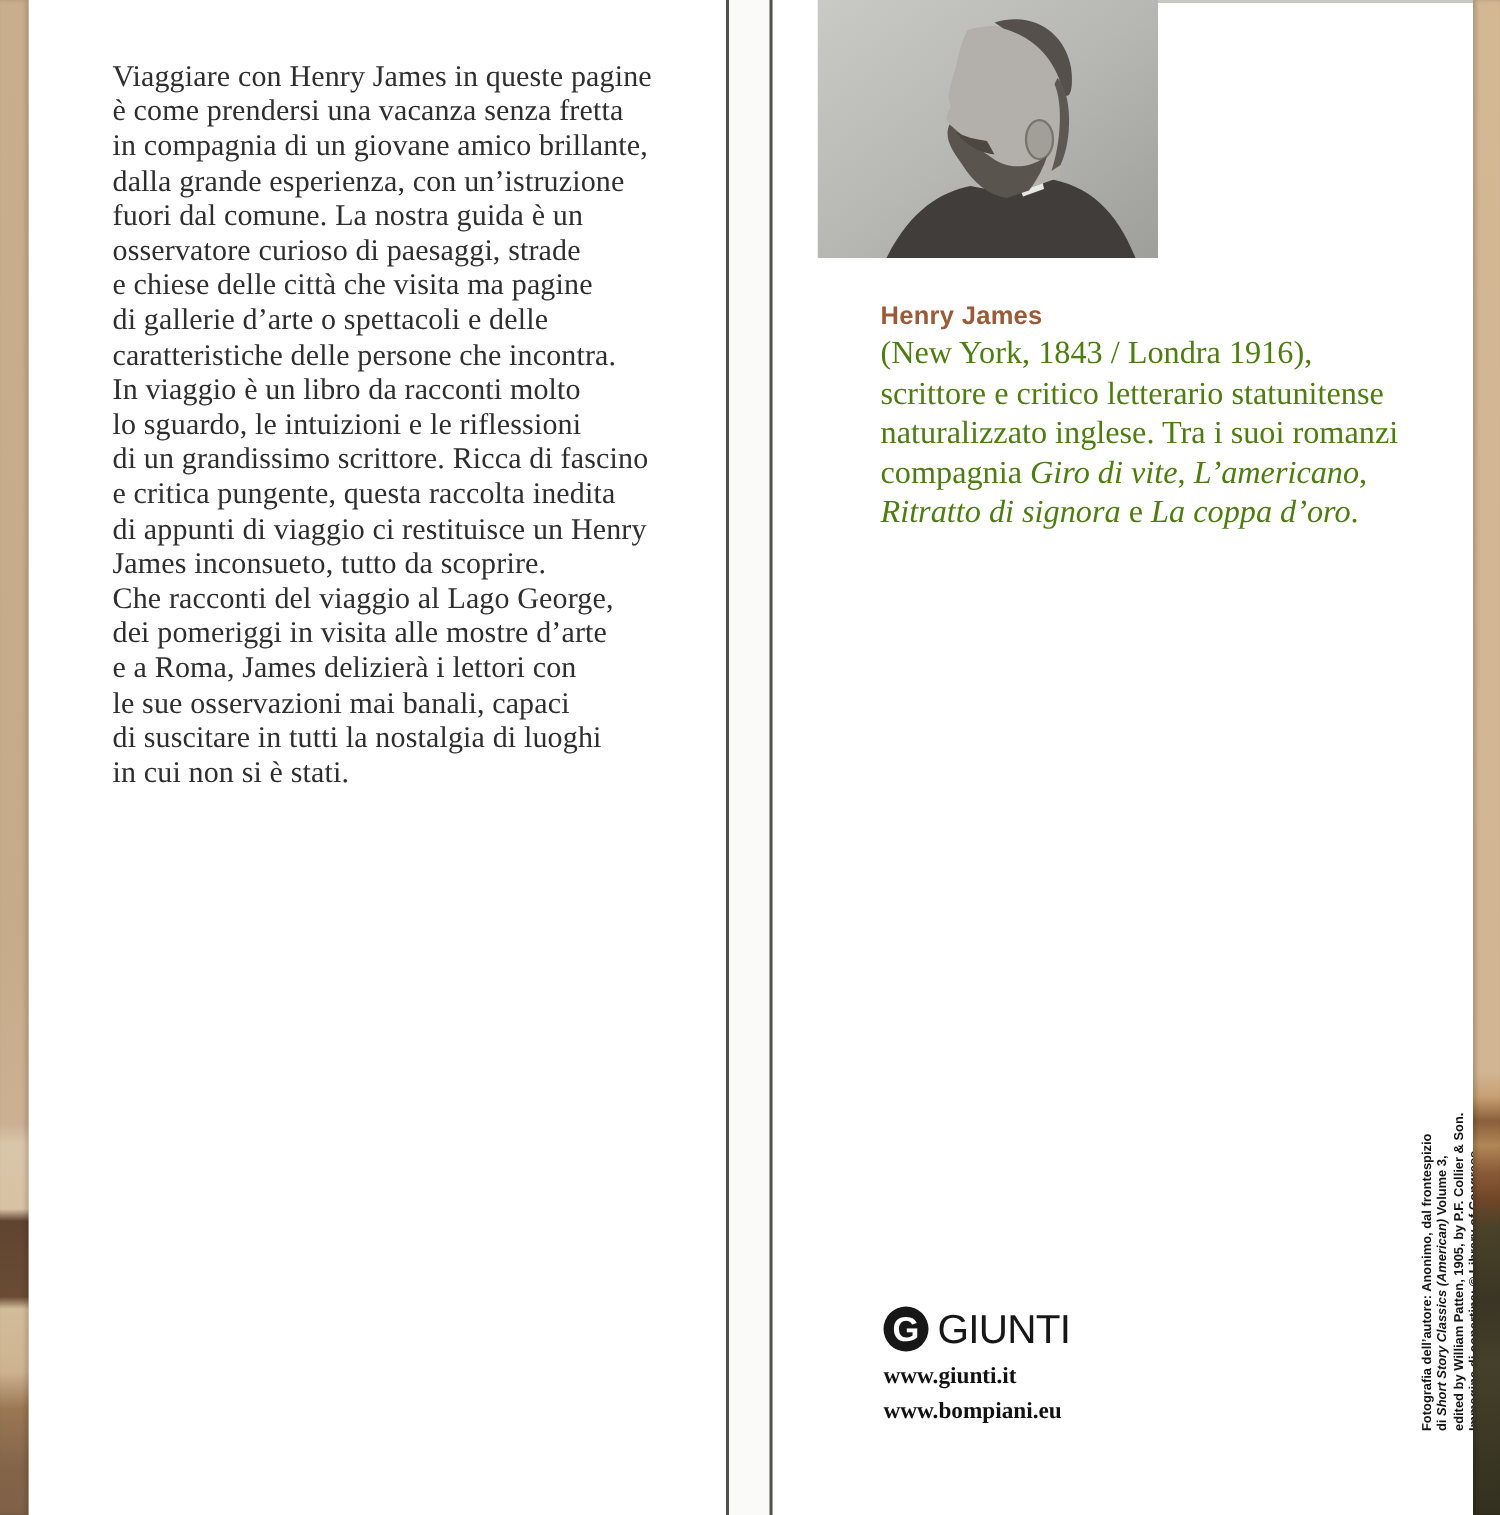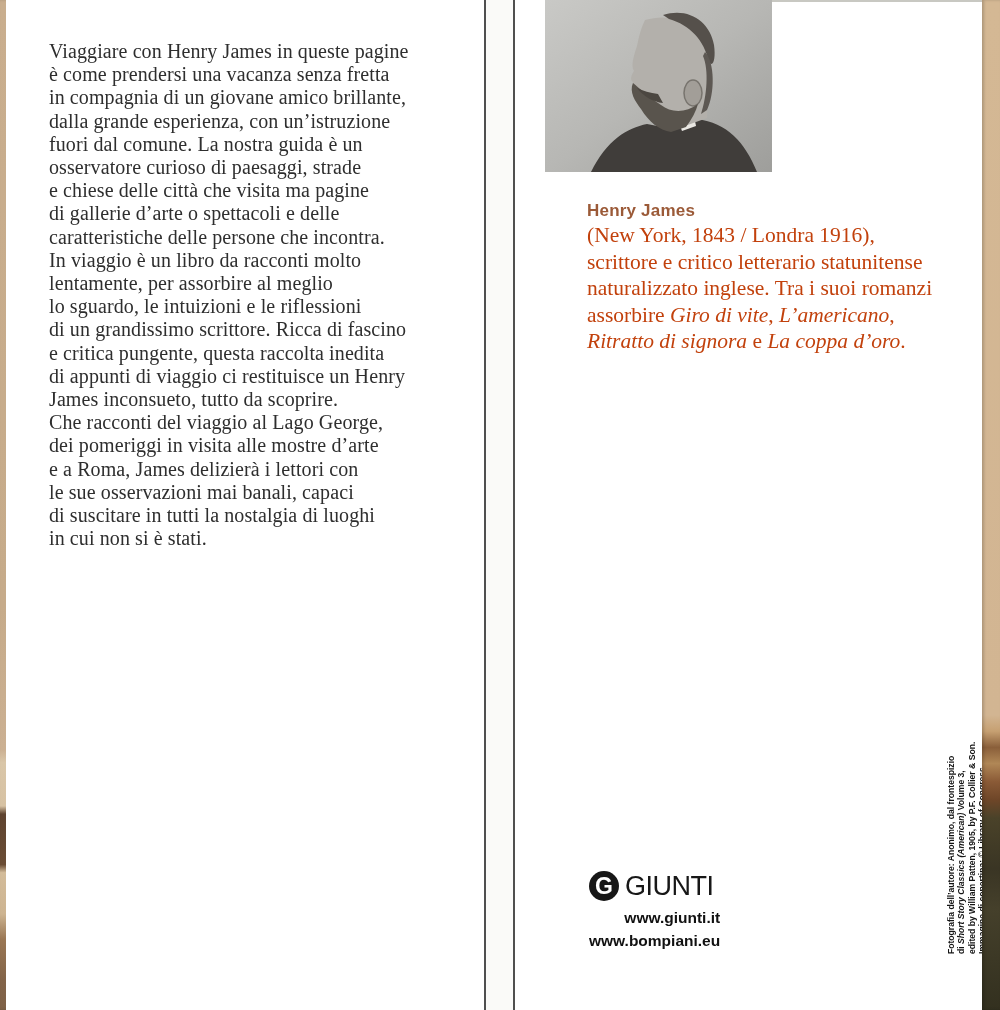--- a/index.html
+++ b/index.html
@@ -22,21 +22,21 @@
   .edge-right{
     right:0;width:18px;
     background:linear-gradient(180deg,
       #d4b894 0%, #d2b592 70.8%,
       #c6a072 72.4%, #8a5f3a 74%, #b08756 75.6%, #8a5a36 77.4%,
       #6e4628 79.2%, #4a4229 81%, #3a3524 86%,
       #45402b 90%, #33301f 100%);
     box-shadow:inset 2px 0 3px rgba(0,0,0,.18);
   }
   
-  .flap-left{position:absolute;left:6px;top:0;width:465px;height:1010px;background:#ffffff;}
+  .flap-left{position:absolute;left:32px;top:0;width:465px;height:1010px;background:#ffffff;}
   .flap-text{
     position:absolute;left:43px;top:40px;
     font-size:20px;line-height:23.2px;color:#2e2e2e;
     letter-spacing:.1px;white-space:nowrap;
   }
   
   .spine{position:absolute;left:484px;top:0;width:31px;height:1010px;background:#fafaf8;}
   .fold-line{position:absolute;top:0;width:2px;height:1010px;background:#4f4f4f;}
   .fold-line.l{left:0;}
   .fold-line.r{right:0;}
@@ -44,40 +44,40 @@
   .panel-right{position:absolute;left:542px;top:0;width:467px;height:853px;background:#ffffff;}
   .top-hairline{position:absolute;left:229px;top:0;width:238px;height:2px;background:#c8c8c2;}
   .photo{position:absolute;left:3px;top:0;width:227px;height:172px;}
   .author-name{
     position:absolute;left:45px;top:201px;
     font-family:"Liberation Sans", sans-serif;font-weight:bold;
     font-size:17px;color:#9b5a38;letter-spacing:.2px;
   }
   .bio{
     position:absolute;left:45px;top:222px;
-    font-size:21.5px;line-height:26.5px;color:#c2410c;white-space:nowrap;
+    font-size:21.5px;line-height:26.5px;color:#4d7c0f;white-space:nowrap;
   }
   .bio .it{font-style:italic;}
   
   .logo-row{position:absolute;left:47px;top:870px;height:32px;}
   .logo-mark{
     position:absolute;left:0;top:1px;width:30px;height:30px;border-radius:50%;
     background:#171717;color:#ffffff;
     font-family:"Liberation Sans", sans-serif;font-weight:bold;font-size:23px;
     display:flex;align-items:center;justify-content:center;
   }
   .logo-text{
     position:absolute;left:36px;top:1px;
     font-family:"Liberation Sans", sans-serif;font-weight:normal;
     font-size:27px;letter-spacing:-0.5px;color:#171717;
   }
   .urls{
     position:absolute;left:47px;top:907px;
-    font-family:Liberation Sans, sans-serif;font-weight:bold;
-    font-size:15.5px;line-height:22.5px;color:#111111;text-align:right;
+    font-family:Liberation Serif, serif;font-weight:bold;
+    font-size:15.5px;line-height:22.5px;color:#111111;
   }
   
   .credits{
     position:absolute;left:404px;top:954px;width:232px;
     transform:rotate(-90deg);transform-origin:0 0;
     font-family:"Liberation Sans", sans-serif;font-weight:bold;
     font-size:8.6px;line-height:10.4px;color:#141414;white-space:nowrap;
   }
   .credits .it{font-style:italic;}
 </style>
@@ -93,21 +93,20 @@
         <div>Viaggiare con Henry James in queste pagine</div>
         <div>è come prendersi una vacanza senza fretta</div>
         <div>in compagnia di un giovane amico brillante,</div>
         <div>dalla grande esperienza, con un’istruzione</div>
         <div>fuori dal comune. La nostra guida è un</div>
         <div>osservatore curioso di paesaggi, strade</div>
         <div>e chiese delle città che visita ma pagine</div>
         <div>di gallerie d’arte o spettacoli e delle</div>
         <div>caratteristiche delle persone che incontra.</div>
         <div>In viaggio è un libro da racconti molto</div>
-        <div>lentamente, per assorbire al meglio</div>
         <div>lo sguardo, le intuizioni e le riflessioni</div>
         <div>di un grandissimo scrittore. Ricca di fascino</div>
         <div>e critica pungente, questa raccolta inedita</div>
         <div>di appunti di viaggio ci restituisce un Henry</div>
         <div>James inconsueto, tutto da scoprire.</div>
         <div>Che racconti del viaggio al Lago George,</div>
         <div>dei pomeriggi in visita alle mostre d’arte</div>
         <div>e a Roma, James delizierà i lettori con</div>
         <div>le sue osservazioni mai banali, capaci</div>
         <div>di suscitare in tutti la nostalgia di luoghi</div>
@@ -152,21 +151,21 @@
         <path d="M92,88 C98,96 108,102 118,103 L113,94 C105,93 98,91 92,88 Z" fill="#4c4741"></path>
       </svg>
     </div>
 
     <div class="author-name">Henry James</div>
 
     <div class="bio">
       <div>(New York, 1843 / Londra 1916),</div>
       <div>scrittore e critico letterario statunitense</div>
       <div>naturalizzato inglese. Tra i suoi romanzi</div>
-      <div><span>assorbire </span><span class="it">Giro di vite</span><span>, </span><span class="it">L’americano</span><span>,</span></div>
+      <div><span>compagnia </span><span class="it">Giro di vite</span><span>, </span><span class="it">L’americano</span><span>,</span></div>
       <div><span class="it">Ritratto  di signora</span><span> e </span><span class="it">La coppa d’oro</span><span>.</span></div>
     </div>
 
     <div class="logo-row">
       <div class="logo-mark">
         <span>G</span>
       </div>
       <div class="logo-text">GIUNTI</div>
     </div>
 

